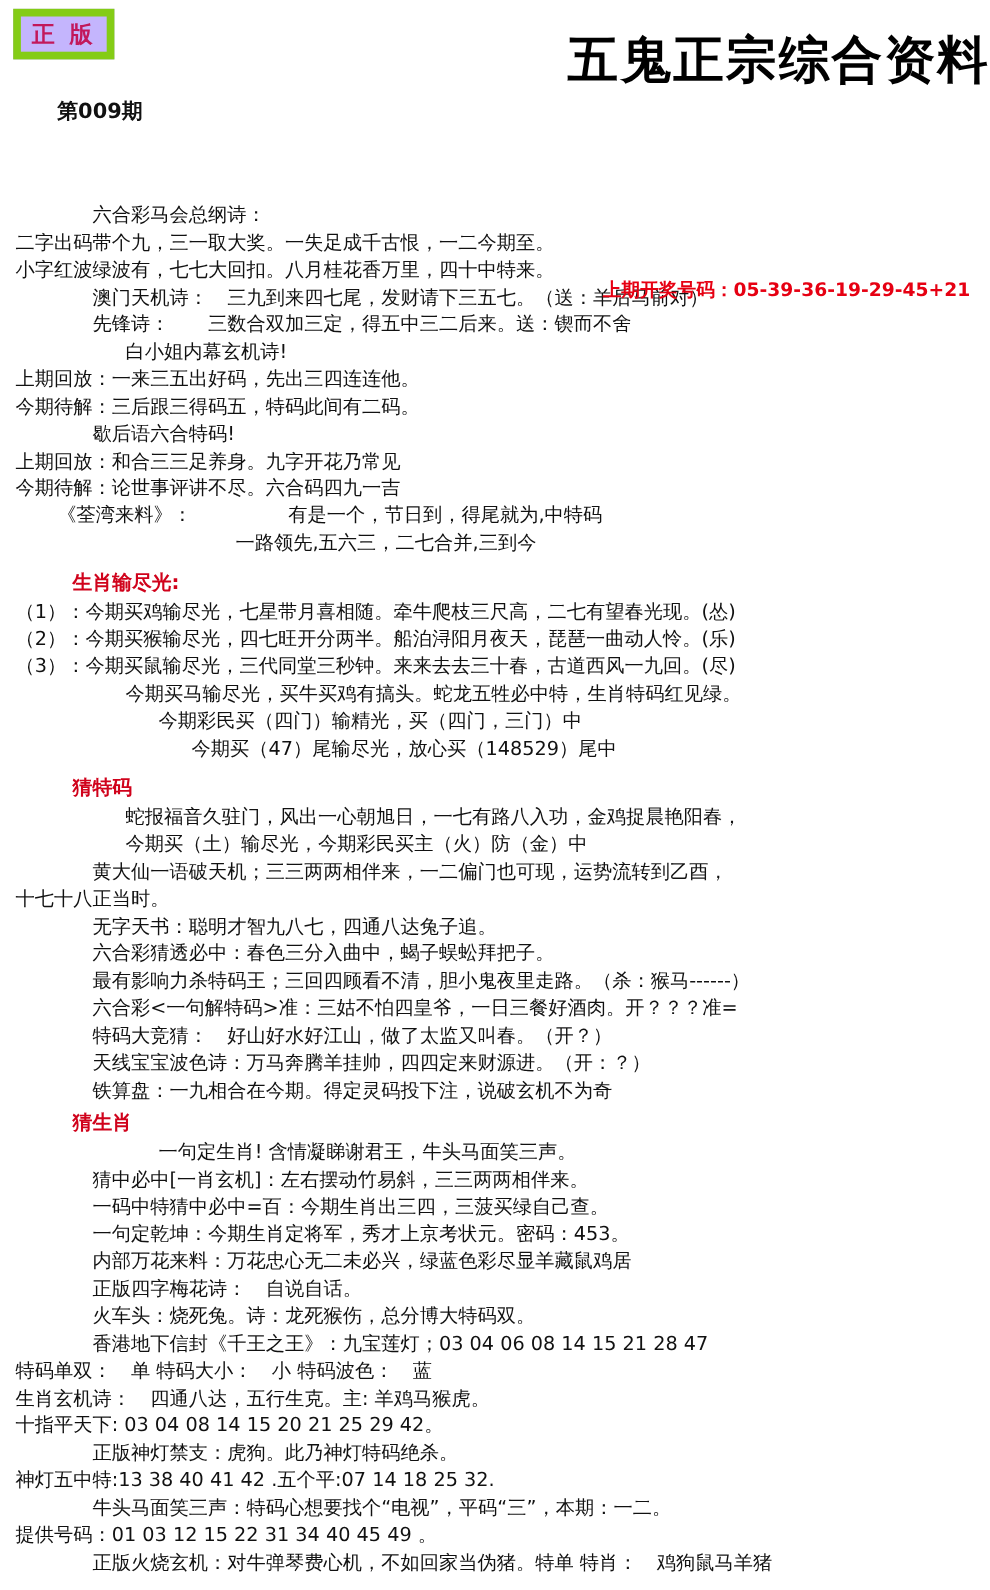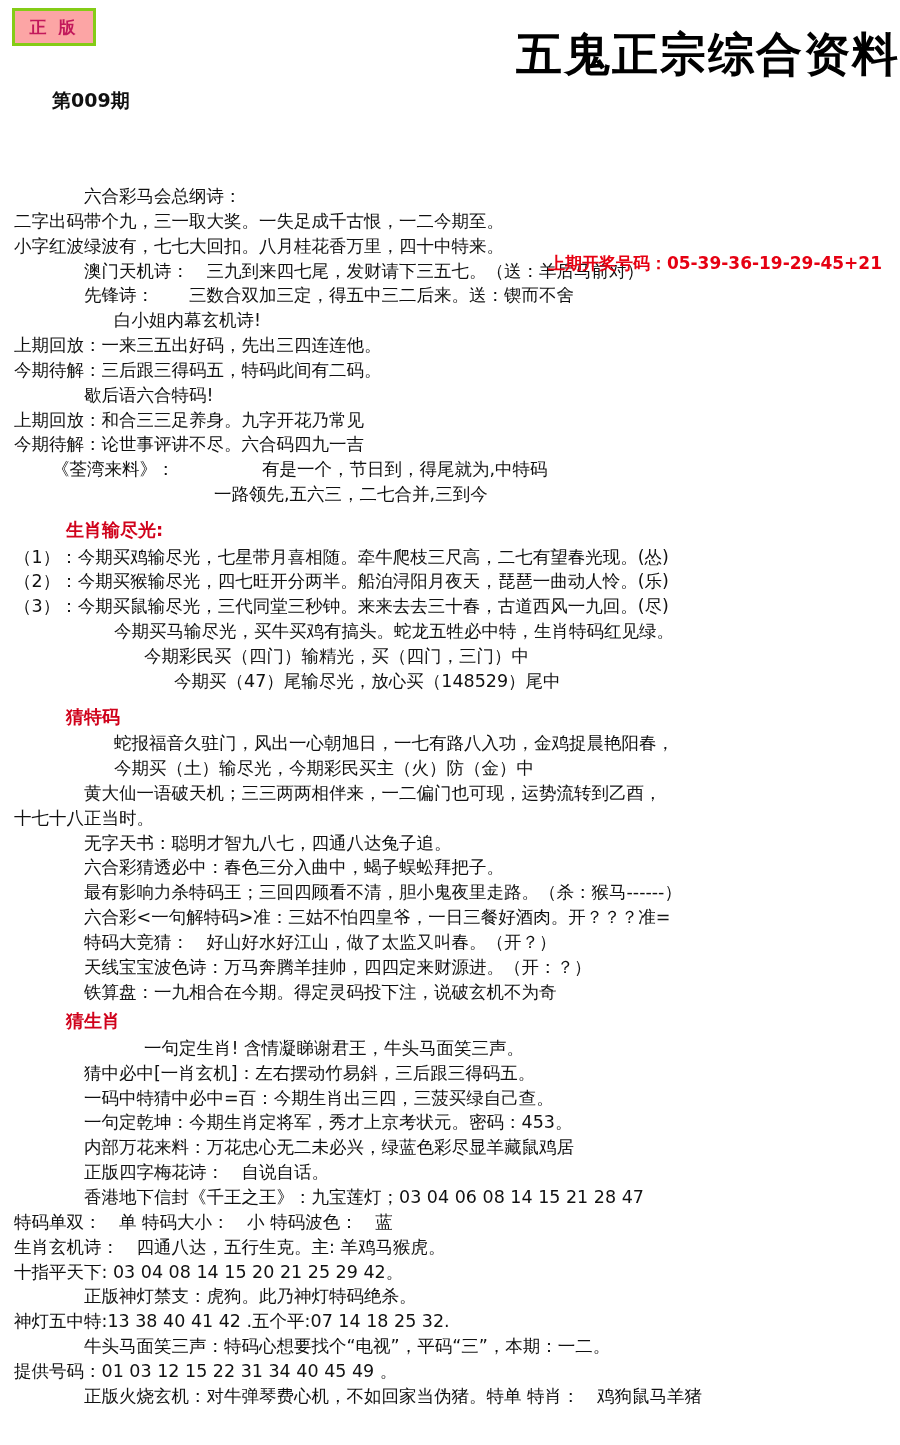--- a/index.html
+++ b/index.html
@@ -16,27 +16,27 @@
     min-height:1445px;
     position:relative;
     box-sizing:border-box;
     padding:0;
   }
   
   .badge{
     position:absolute;
     left:12px; top:8px;
     width:78px; height:32px;
-    border:3px solid #84cc16;
+    border:7px solid #84cc16;
     display:flex; align-items:center; justify-content:center;
     color:#c2185b;
-    font-size:17px;
+    font-size:21px;
     letter-spacing:3px;
     font-weight:bold;
-    background:#fca5a5;
+    background:#c4b5fd;
   }
   .title{
     text-align:right;
     font-size:46px;
     font-weight:bold;
     letter-spacing:2px;
     padding-top:24px;
     padding-bottom:2px;
     color:#000000;
     font-family:"DejaVu Serif","Liberation Serif",serif;
@@ -133,25 +133,26 @@
       <div class="row ind-2">最有影响力杀特码王；三回四顾看不清，胆小鬼夜里走路。（杀：猴马------）</div>
       <div class="row ind-2">六合彩&lt;一句解特码&gt;准：三姑不怕四皇爷，一日三餐好酒肉。开？？？准=</div>
       <div class="row ind-2">特码大竞猜：　好山好水好江山，做了太监又叫春。（开？）</div>
       <div class="row ind-2">天线宝宝波色诗：万马奔腾羊挂帅，四四定来财源进。（开：？）</div>
       <div class="row ind-2">铁算盘：一九相合在今期。得定灵码投下注，说破玄机不为奇</div>
     </div>
 
     <div class="sec-head tight">猜生肖</div>
     <div>
       <div class="row ind-4">一句定生肖! 含情凝睇谢君王，牛头马面笑三声。</div>
-      <div class="row ind-2">猜中必中[一肖玄机]：左右摆动竹易斜，三后跟三得码五。</div>
+      <div class="row ind-2">猜中必中[一肖玄机]：左右摆动竹易斜，三三两两相伴来。</div>
       <div class="row ind-2">一码中特猜中必中=百：今期生肖出三四，三菠买绿自己查。</div>
       <div class="row ind-2">一句定乾坤：今期生肖定将军，秀才上京考状元。密码：453。</div>
       <div class="row ind-2">内部万花来料：万花忠心无二未必兴，绿蓝色彩尽显羊藏鼠鸡居</div>
       <div class="row ind-2">正版四字梅花诗：　自说自话。</div>
+      <div class="row ind-2">火车头：烧死兔。诗：龙死猴伤，总分博大特码双。</div>
       <div class="row ind-2">香港地下信封《千王之王》：九宝莲灯；03 04 06 08 14 15 21 28 47</div>
       <div class="row ind-0">特码单双：　单 特码大小：　小 特码波色：　蓝</div>
       <div class="row ind-0">生肖玄机诗：　四通八达，五行生克。主: 羊鸡马猴虎。</div>
       <div class="row ind-0">十指平天下: 03 04 08 14 15 20 21 25 29 42。</div>
       <div class="row ind-2">正版神灯禁支：虎狗。此乃神灯特码绝杀。</div>
       <div class="row ind-0">神灯五中特:13 38 40 41 42 .五个平:07 14 18 25 32.</div>
       <div class="row ind-2">牛头马面笑三声：特码心想要找个“电视”，平码“三”，本期：一二。</div>
       <div class="row ind-0">提供号码：01 03 12 15 22 31 34 40 45 49 。</div>
       <div class="row ind-2">正版火烧玄机：对牛弹琴费心机，不如回家当伪猪。特单 特肖：　鸡狗鼠马羊猪</div>
 

